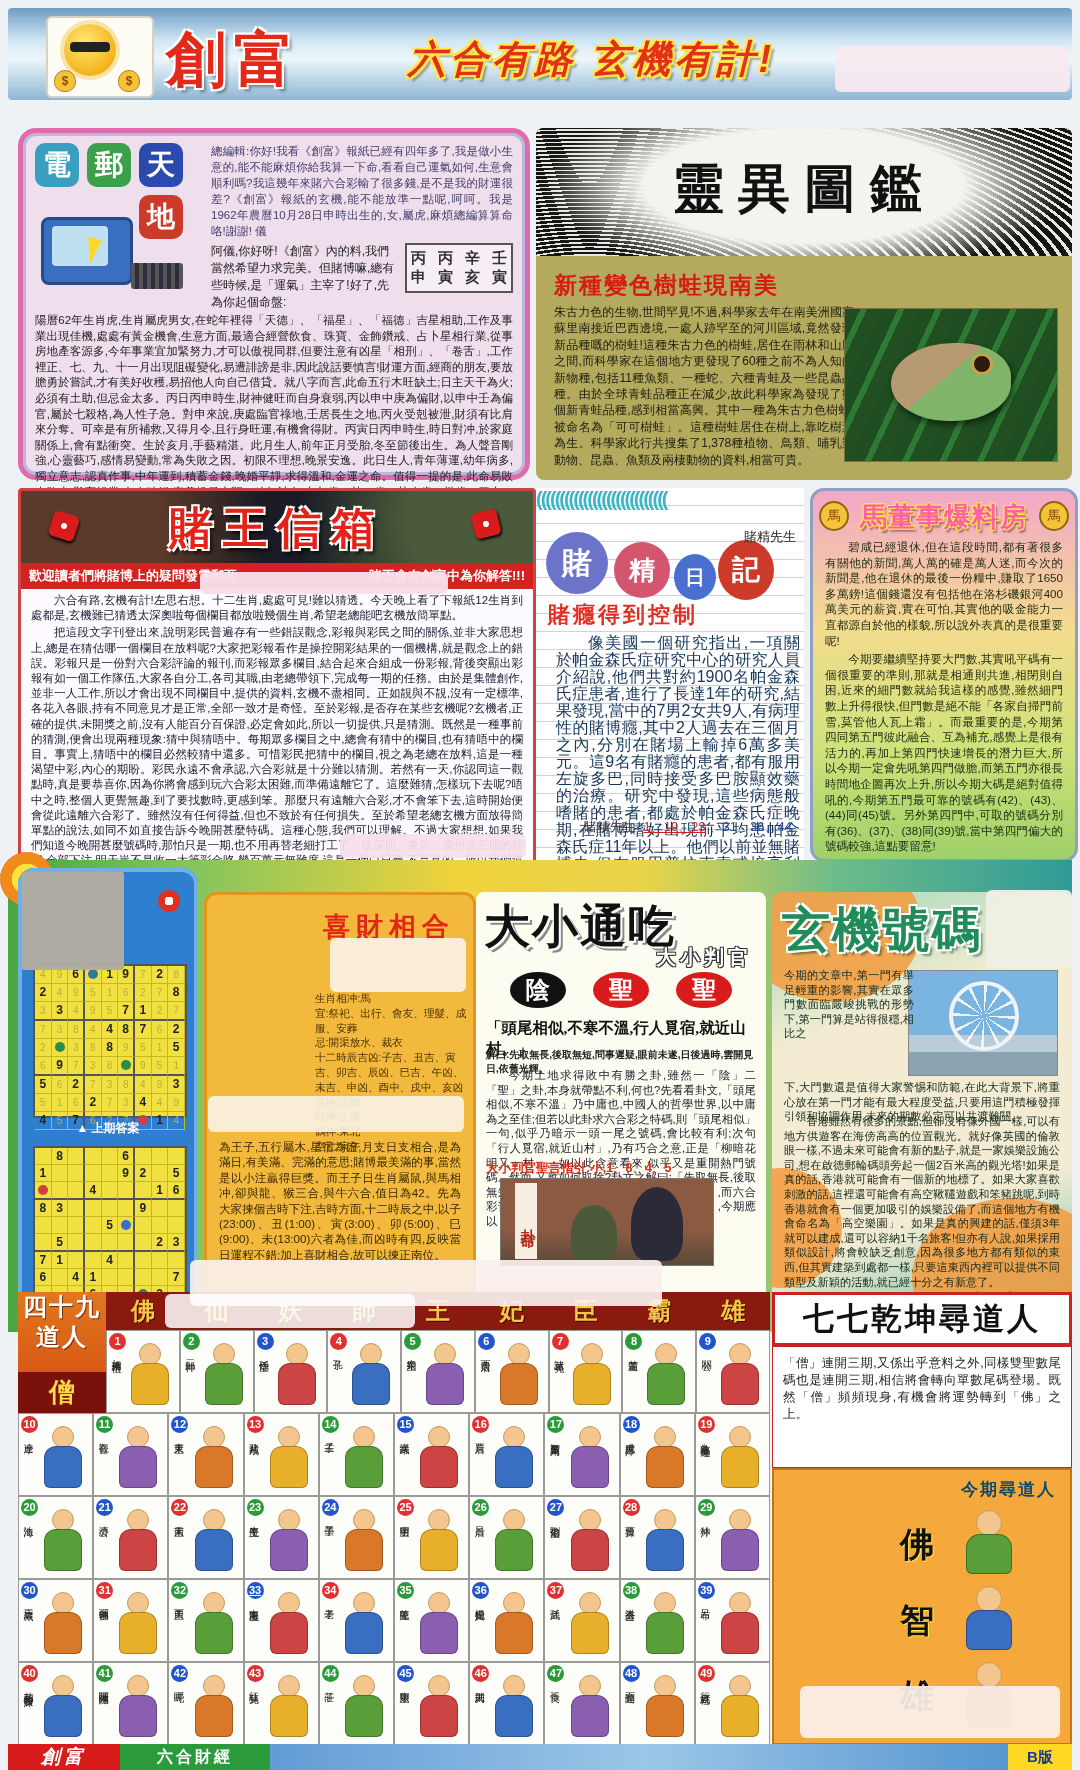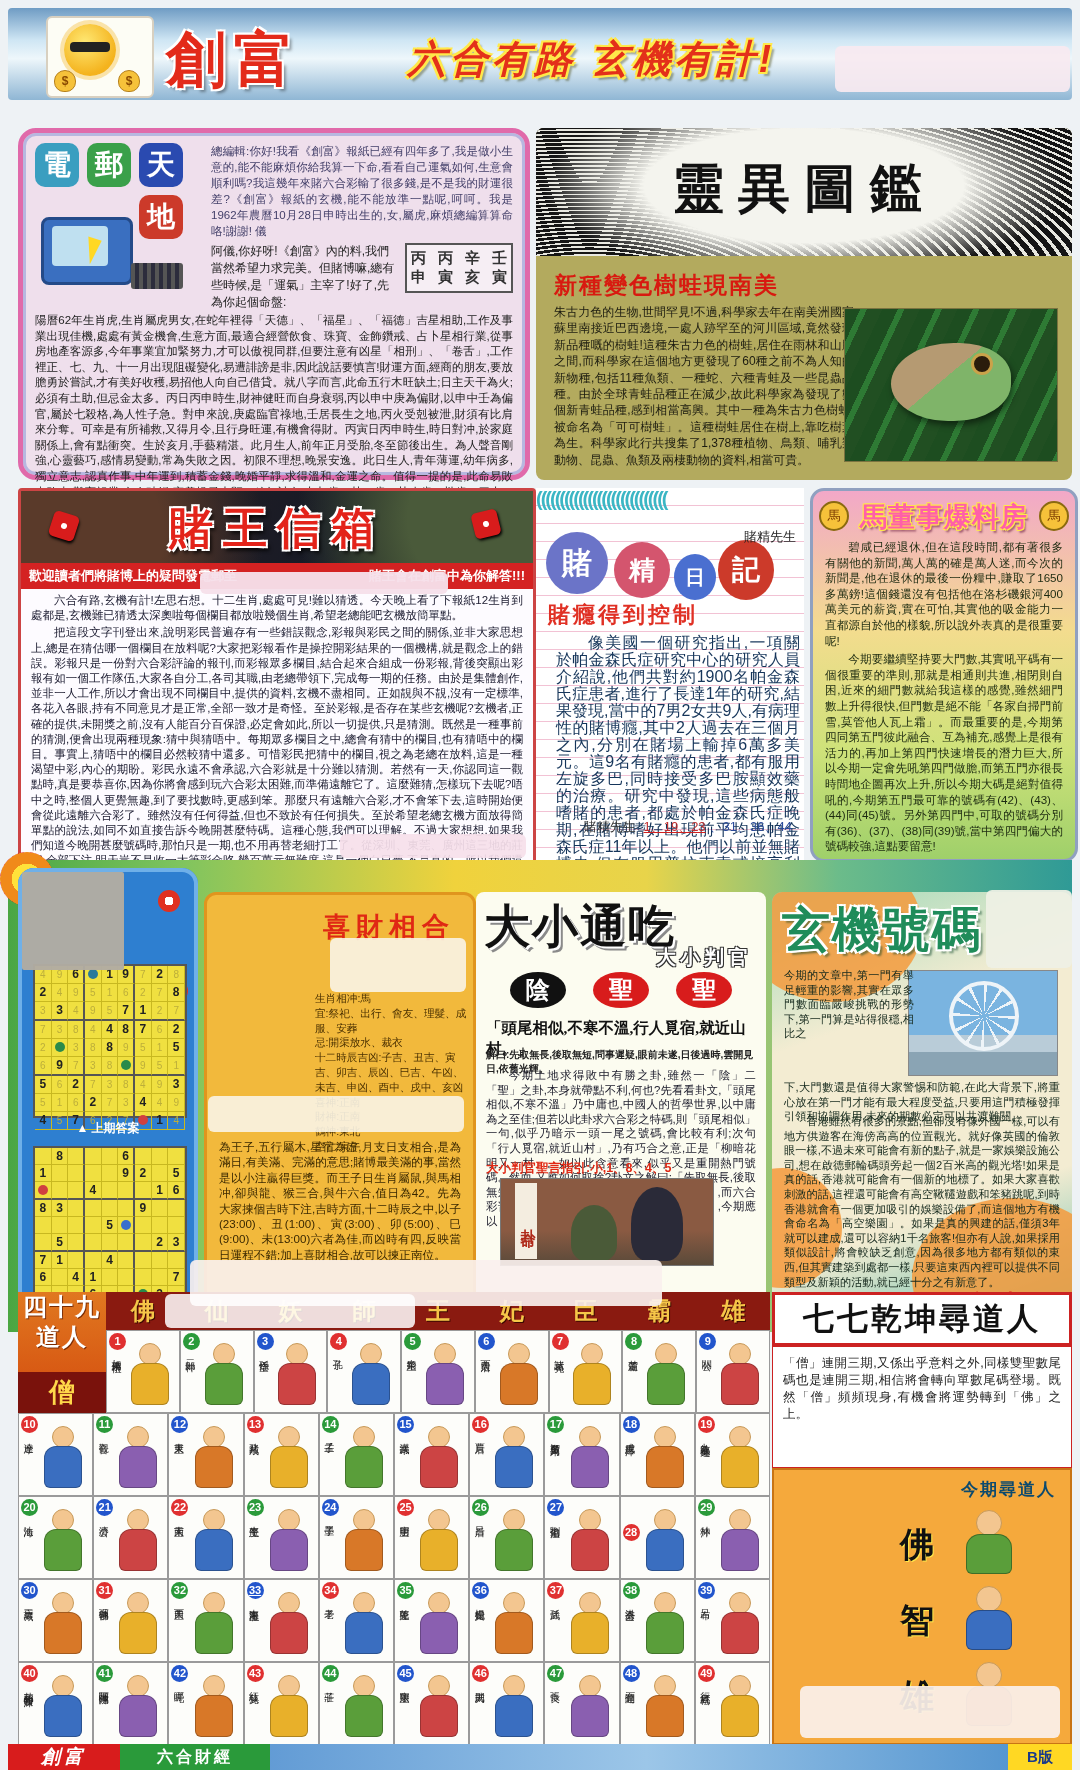--- a/index.html
+++ b/index.html
@@ -692,21 +692,21 @@
         <div class="deity-fig-head"></div>
         <div class="deity-fig-body" style="background: rgb(90, 158, 58);"></div>
       </div>
       <div class="deity-cell" style="left: 544.4px; top: 1496px; width: 75.2px; height: 83px;">
         <div class="deity-num" style="background: rgb(34, 85, 204);">27</div>
         <div class="deity-name">劉伯溫</div>
         <div class="deity-fig-head"></div>
         <div class="deity-fig-body" style="background: rgb(204, 68, 68);"></div>
       </div>
       <div class="deity-cell" style="left: 619.6px; top: 1496px; width: 75.2px; height: 83px;">
-        <div class="deity-num" style="background: rgb(224, 48, 48); margin-top: 25px;">28</div>
+        <div class="deity-num" style="background: rgb(224, 48, 48);">28</div>
         <div class="deity-name">曹操</div>
         <div class="deity-fig-head"></div>
         <div class="deity-fig-body" style="background: rgb(58, 110, 192);"></div>
       </div>
       <div class="deity-cell" style="left: 694.8px; top: 1496px; width: 75.2px; height: 83px;">
         <div class="deity-num" style="background: rgb(42, 154, 58);">29</div>
         <div class="deity-name">林沖</div>
         <div class="deity-fig-head"></div>
         <div class="deity-fig-body" style="background: rgb(138, 95, 176);"></div>
       </div>

